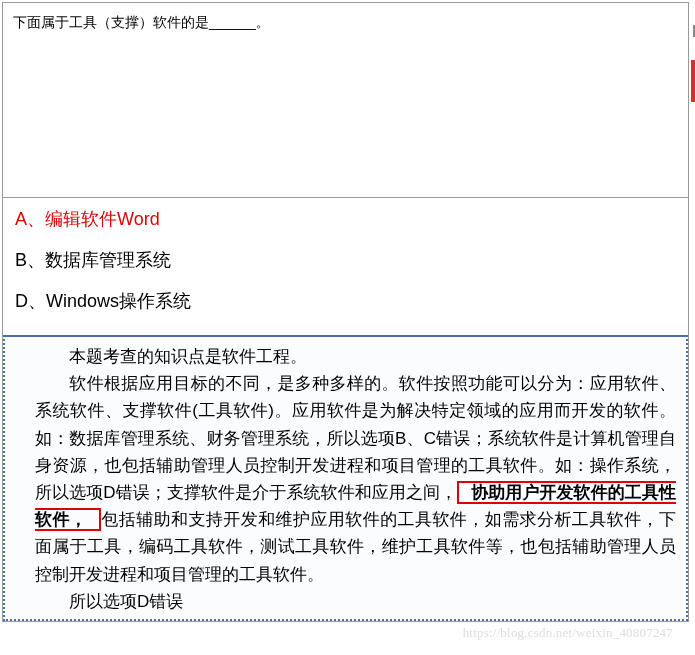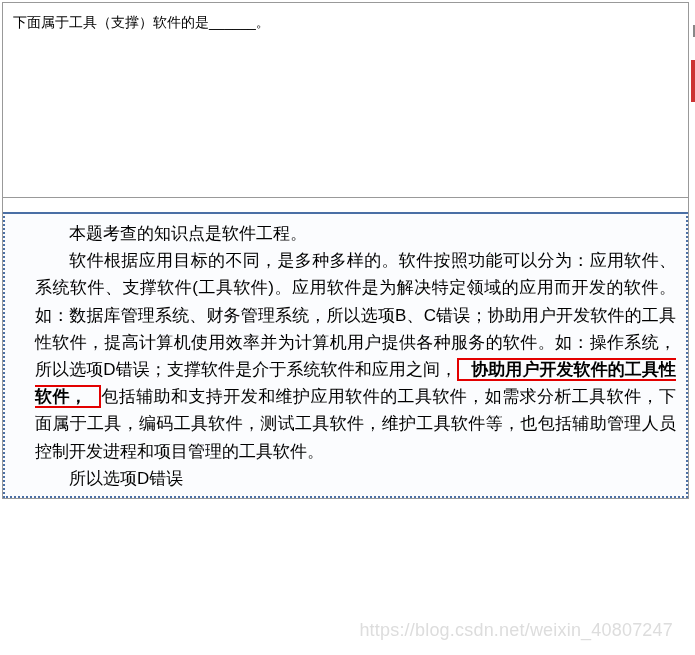--- a/index.html
+++ b/index.html
@@ -78,44 +78,53 @@
       top: 25px;
       width: 2px;
       height: 12px;
       background: #888;
     }
     .watermark {
       position: absolute;
       right: 22px;
       bottom: 14px;
       color: #ddd;
-      font-size: 18px;
-      font-family: Liberation Sans, sans-serif;
+      font-size: 13px;
+      font-family: Liberation Serif, serif;
       pointer-events: none;
       letter-spacing: 0.2px;
     }
   </style>
 </head>
 <body>
 
 <div class="container">
 
   <div class="question-box">
     <span>下面属于工具（支撑）软件的是______。</span>
   </div>
 
   <div class="options-box">
+    <div class="option correct">
+      <span>A、编辑软件Word</span>
+    </div>
+    <div class="option">
+      <span>B、数据库管理系统</span>
+    </div>
+    <div class="option">
+      <span>D、Windows操作系统</span>
+    </div>
   </div>
 
   <div class="explanation-box">
     <div class="para">
       <span class="indent"></span><span>本题考查的知识点是软件工程。</span>
     </div>
     <div class="para">
-      <span class="indent"></span><span>软件根据应用目标的不同，是多种多样的。软件按照功能可以分为：应用软件、系统软件、支撑软件(工具软件)。应用软件是为解决特定领域的应用而开发的软件。如：数据库管理系统、财务管理系统，所以选项B、C错误；协助用户开发软件的工具性软件，提高计算机使用效率并为计算机用户提供各种服务的软件。如：操作系统，所以选项D错误；支撑软件是介于系统软件和应用之间，</span><span class="red-box">协助用户开发软件的工具性软件，</span><span>包括辅助和支持开发和维护应用软件的工具软件，如需求分析工具软件，下面属于工具，编码工具软件，测试工具软件，维护工具软件等，也包括辅助管理人员控制开发进程和项目管理的工具软件。</span>
+      <span class="indent"></span><span>软件根据应用目标的不同，是多种多样的。软件按照功能可以分为：应用软件、系统软件、支撑软件(工具软件)。应用软件是为解决特定领域的应用而开发的软件。如：数据库管理系统、财务管理系统，所以选项B、C错误；系统软件是计算机管理自身资源，也包括辅助管理人员控制开发进程和项目管理的工具软件。如：操作系统，所以选项D错误；支撑软件是介于系统软件和应用之间，</span><span class="red-box">协助用户开发软件的工具性软件，</span><span>包括辅助和支持开发和维护应用软件的工具软件，如需求分析工具软件，下面属于工具，编码工具软件，测试工具软件，维护工具软件等，也包括辅助管理人员控制开发进程和项目管理的工具软件。</span>
     </div>
     <div class="para">
       <span class="indent"></span><span>所以选项D错误</span>
     </div>
   </div>
 
 </div>
 
 <div class="right-edge"></div>
 <div class="right-edge2"></div>

